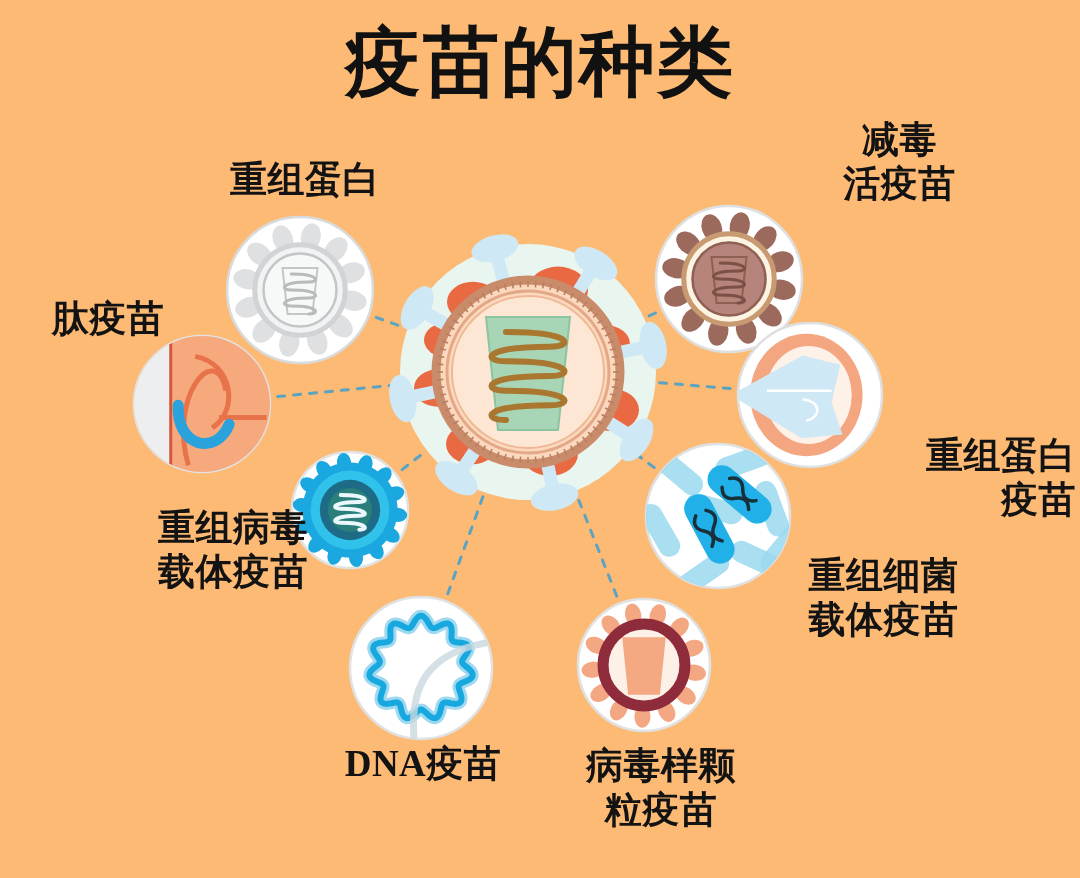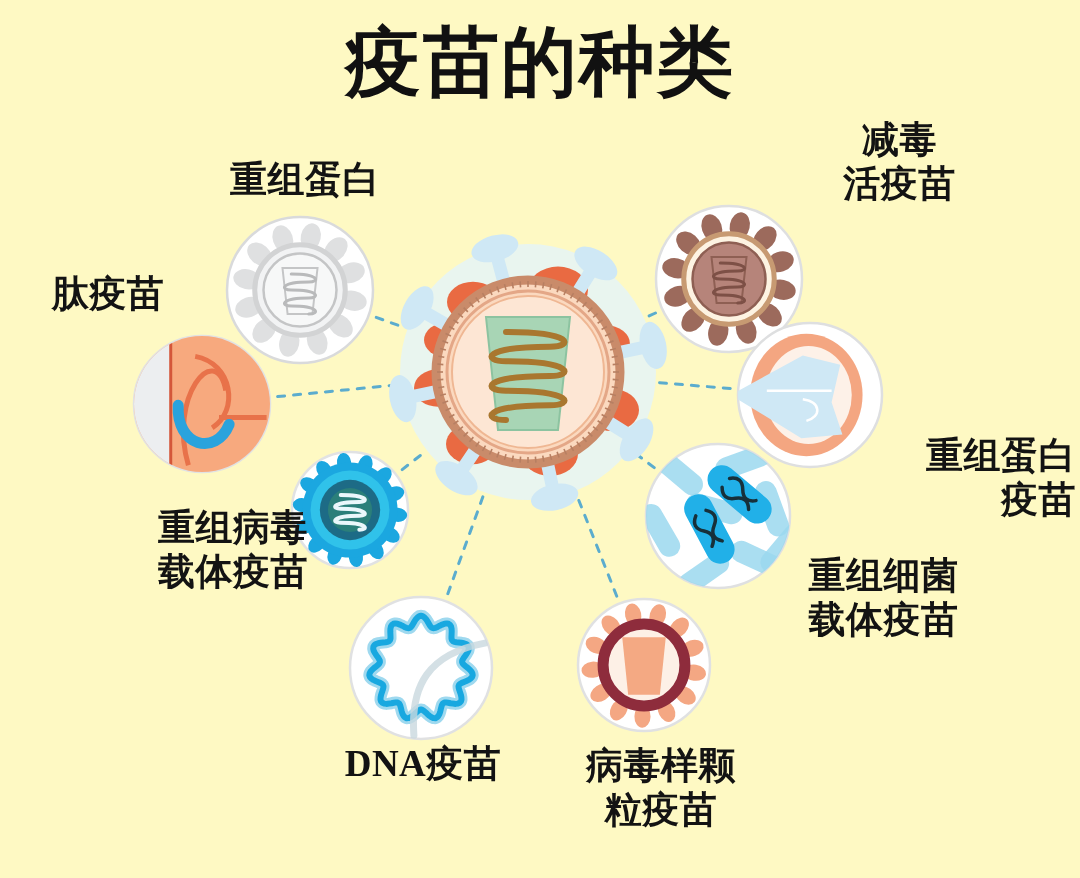--- a/index.html
+++ b/index.html
@@ -7,21 +7,21 @@
     padding: 0;
     background: #ffffff;
   }
   body {
     font-family: "Liberation Sans", "DejaVu Sans", sans-serif;
   }
   #canvas {
     position: relative;
     width: 1080px;
     height: 878px;
-    background: #fef9c3;
+    background: #fdba74;
     overflow: hidden;
   }
   .title {
     position: absolute;
     left: 0;
     top: 22px;
     width: 1080px;
     text-align: center;
     font-size: 76px;
     font-weight: bold;
@@ -334,21 +334,21 @@
         <circle cx="528" cy="372" r="76" fill="#fde6d4" stroke="#efb793" stroke-width="2"></circle>
         <path d="M 486 317 L 570 317 L 558 430 L 498 430 Z" fill="#a8d5b5" stroke="#8cc3a0" stroke-width="2"></path>
         <path d="M 506 332 C 574 332, 574 346.6666666666667, 550 346.6666666666667 C 482 346.6666666666667, 482 361.33333333333337, 506 361.33333333333337 C 574 361.3333333333333, 574 376, 550 376 C 482 376, 482 390.6666666666667, 506 390.6666666666667 C 574 390.6666666666667, 574 405.33333333333337, 550 405.33333333333337 C 482 405.3333333333333, 482 420, 506 420" fill="none" stroke="#a9772f" stroke-width="6" stroke-linecap="round"></path>
       </g>
   </svg>
 
   <div id="labels">
       <div class="label" style="left: 190px; top: 158px; width: 230px;">重组蛋白</div>
       <div class="label" style="left: 792px; top: 118px; width: 215px;">减毒
 活疫苗</div>
-      <div class="label" style="left: 18px; top: 272px; width: 180px; text-align: center;">肽疫苗</div>
+      <div class="label" style="left: 18px; top: 297px; width: 180px; text-align: center;">肽疫苗</div>
       <div class="label" style="left: 866px; top: 434px; width: 210px; text-align: right;">重组蛋白
 疫苗</div>
       <div class="label" style="left: 78px; top: 506px; width: 230px; text-align: right;">重组病毒
 载体疫苗</div>
       <div class="label" style="left: 776px; top: 554px; width: 215px; text-align: center;">重组细菌
 载体疫苗</div>
       <div class="label" style="left: 308px; top: 742px; width: 230px; text-align: center;">DNA疫苗</div>
       <div class="label" style="left: 551px; top: 744px; width: 220px;">病毒样颗
 粒疫苗</div>
     </div>

